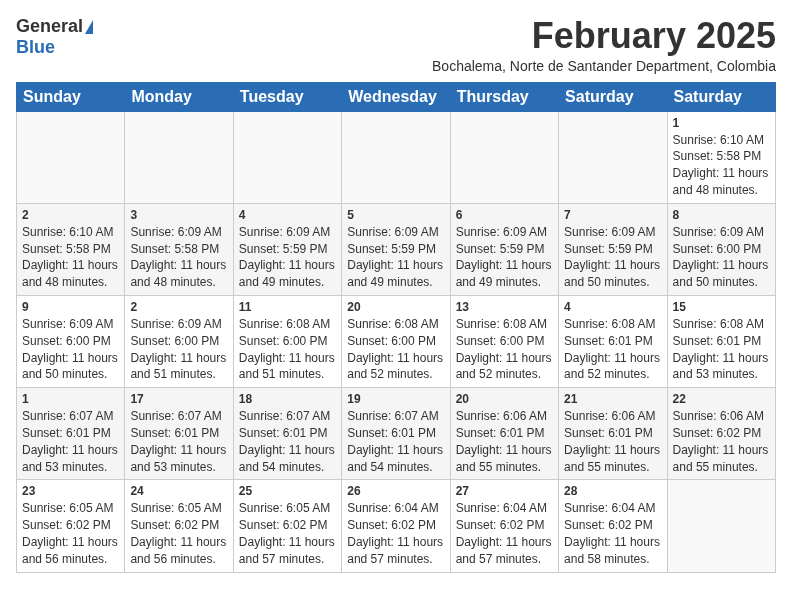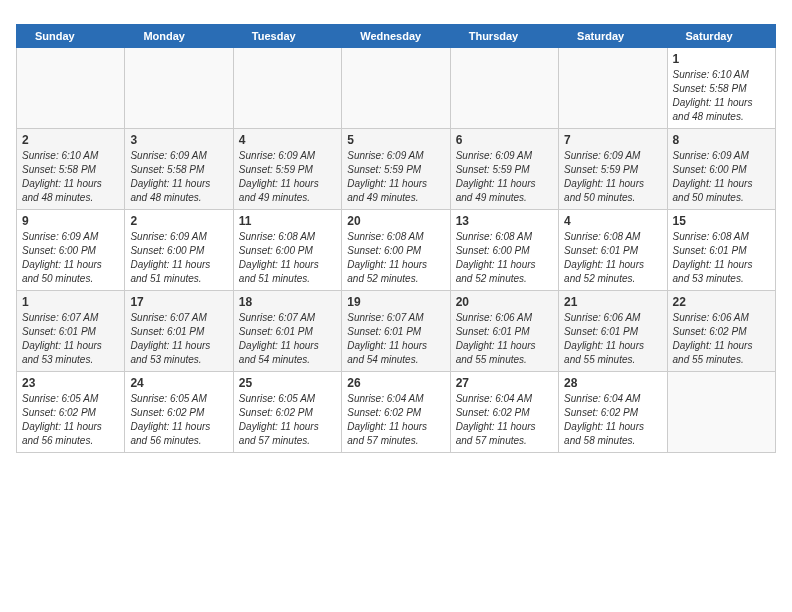--- a/index.html
+++ b/index.html
@@ -61,22 +61,22 @@
     .calendar {
       width: 100%;
       border-collapse: collapse;
       margin-top: 8px;
       font-size: 11px;
     }
     .calendar th {
       background-color: #2a6db5;
       color: #fff;
       text-align: left;
-      padding: 5px 18px;
-      font-size: 11px;
+      padding: 5px 6px;
+      font-size: 16px;
       font-weight: bold;
       border: 1px solid #2a6db5;
     }
     .calendar td {
       border: 1px solid #ccc;
       vertical-align: top;
       padding: 4px 5px;
       width: 108px;
       min-height: 80px;
       color: #333;
@@ -85,36 +85,46 @@
     .calendar td.empty {
       background: #f9f9f9;
     }
     .day-num {
       font-size: 12px;
       font-weight: bold;
       display: block;
       margin-bottom: 2px;
     }
     .day-info {
-      font-size: 10px;
+      font-size: 12px;
       line-height: 1.4;
       color: #333;
-      font-style: italic;
     }
     tr:nth-child(even) td {
       background: #f5f5f5;
     }
     tr:nth-child(even) td.empty {
       background: #f0f0f0;
     }
   </style>
 </head>
 <body>
 
 <div class="header">
+  <div class="logo">
+    <div class="logo-row">
+      <span class="logo-general">General</span>
+      <span class="logo-icon"></span>
+    </div>
+    <span class="logo-blue">Blue</span>
+  </div>
+  <div class="title-block">
+    <div class="month-title">February 2025</div>
+    <div class="location-title">Bochalema, Norte de Santander Department, Colombia</div>
+  </div>
 </div>
 
 <table class="calendar">
   <thead>
     <tr>
     <th>Sunday</th>
         <th>Monday</th>
         <th>Tuesday</th>
         <th>Wednesday</th>
         <th>Thursday</th>

